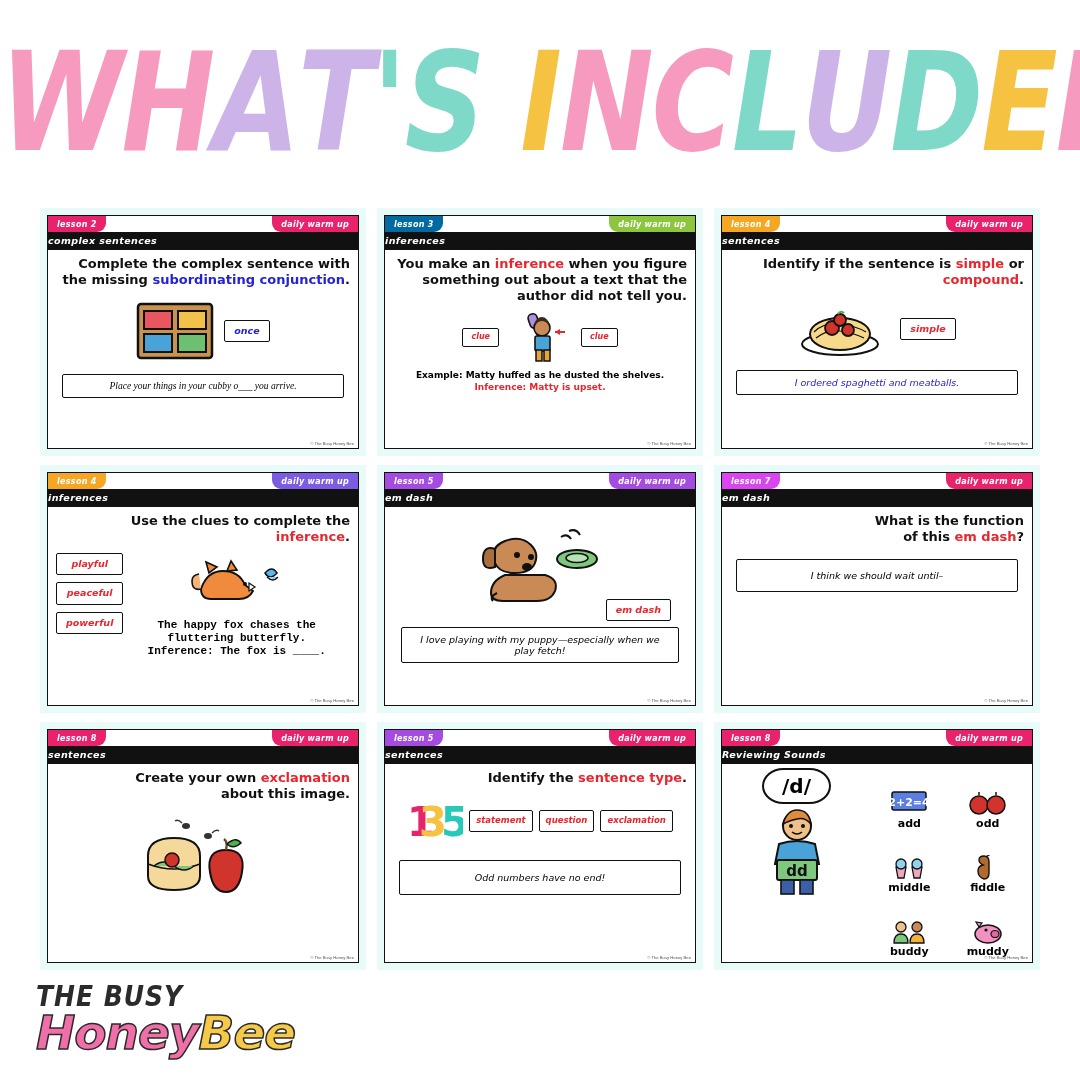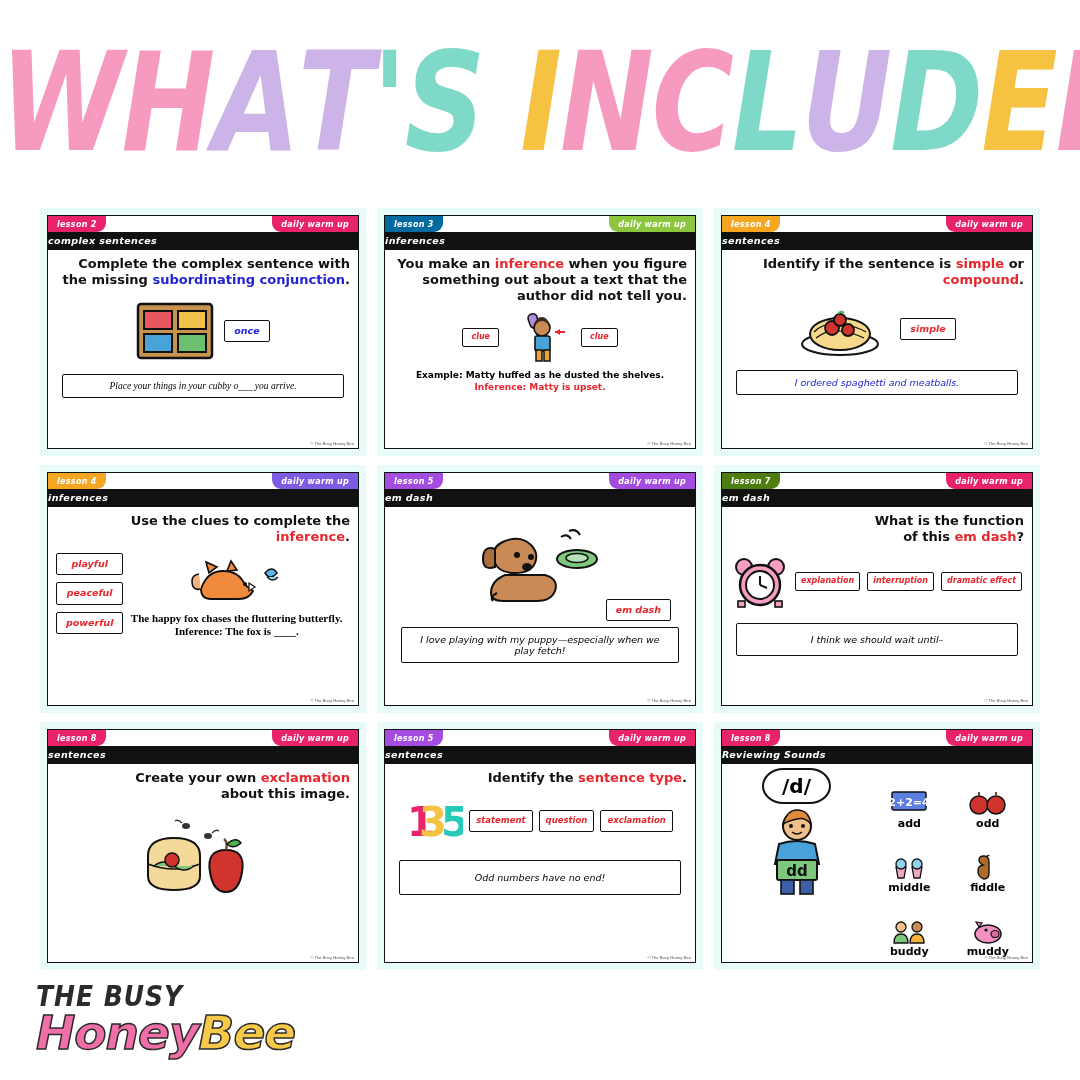--- a/index.html
+++ b/index.html
@@ -304,21 +304,21 @@
             <svg width="96" height="52" viewBox="0 0 96 52">
               <path d="M12 36 q6 -18 22 -18 q16 0 22 14 l8 6 q-4 8 -14 8 h-28 q-10 0 -10 -10z" fill="#f08a3c" stroke="#111" stroke-width="1.8"></path>
               <path d="M20 20 l-3 -11 l11 5z" fill="#f08a3c" stroke="#111" stroke-width="1.6"></path>
               <path d="M38 18 l4 -10 l6 9z" fill="#f08a3c" stroke="#111" stroke-width="1.6"></path>
               <circle cx="56" cy="31" r="2" fill="#111"></circle>
               <path d="M12 36 q-9 2 -9 -8 q0 -6 7 -7" fill="#f7b27a" stroke="#111" stroke-width="1.6"></path>
               <path d="M60 30 l6 4 l-6 4z" fill="#fff" stroke="#111" stroke-width="1.2"></path>
               <path d="M76 20 q7 -8 12 0 q-7 8 -12 0z" fill="#5bb8e8" stroke="#111" stroke-width="1.5"></path>
               <path d="M78 24 q6 6 11 0" fill="#8fd3f2" stroke="#111" stroke-width="1.3"></path>
             </svg>
-            <div style="text-align:center;font-size:11px;font-weight:bold;line-height:1.2;font-family:Liberation Serif, serif;margin-top:7px;">
+            <div style="text-align:center;font-size:11px;font-weight:bold;line-height:1.2;font-family:Liberation Mono, monospace;margin-top:14px;">
               <span>The happy fox chases the fluttering butterfly.</span><br>
               <span>Inference: The fox is ____.</span>
             </div>
           </div>
         </div>
         <div class="credit">© The Busy Honey Bee</div>
       </div>
     </div>
   </div>
 
@@ -353,44 +353,28 @@
           <span>I love playing with my puppy—especially when we play fetch!</span>
         </div>
         <div class="credit">© The Busy Honey Bee</div>
       </div>
     </div>
   </div>
 
   <div class="card">
     <div class="slide">
       <div class="tabrow">
-        <div class="tab-left" style="background:#4d7c0f">lesson 7</div>
+        <div class="tab-left" style="background:#d946ef">lesson 7</div>
         <div class="tab-right" style="background:#e8236c">Daily warm up</div>
       </div>
       <div class="titlebar">em dash</div>
       <div class="body">
         <div class="prompt">
           <span>What is the function </span><br>
           <span>of this </span><span class="red">em dash</span><span>?</span>
-        </div>
-        <div class="row" style="margin-top:10px; gap:7px;">
-
-          <svg width="56" height="54" viewBox="0 0 56 54">
-            <circle cx="12" cy="12" r="8" fill="#f59ec2" stroke="#111" stroke-width="2"></circle>
-            <circle cx="44" cy="12" r="8" fill="#f59ec2" stroke="#111" stroke-width="2"></circle>
-            <circle cx="28" cy="30" r="20" fill="#f59ec2" stroke="#111" stroke-width="2.5"></circle>
-            <circle cx="28" cy="30" r="14" fill="#fff" stroke="#111" stroke-width="2"></circle>
-            <line x1="28" y1="30" x2="28" y2="21" stroke="#111" stroke-width="2"></line>
-            <line x1="28" y1="30" x2="35" y2="33" stroke="#111" stroke-width="2"></line>
-            <rect x="6" y="46" width="7" height="6" fill="#f59ec2" stroke="#111" stroke-width="1.6"></rect>
-            <rect x="43" y="46" width="7" height="6" fill="#f59ec2" stroke="#111" stroke-width="1.6"></rect>
-          </svg>
-          <div class="wordbox" style="font-size:8px;padding:4px 5px;min-width:52px;">explanation</div>
-          <div class="wordbox" style="font-size:8px;padding:4px 5px;min-width:52px;">interruption</div>
-          <div class="wordbox" style="font-size:8px;padding:4px 5px;min-width:52px;">dramatic effect</div>
         </div>
         <div class="sentbox" style="margin:14px 6px 0 6px;padding:10px 8px;">
           <span>I think we should wait until–</span>
         </div>
         <div class="credit">© The Busy Honey Bee</div>
       </div>
     </div>
   </div>
 
   <div class="card">

